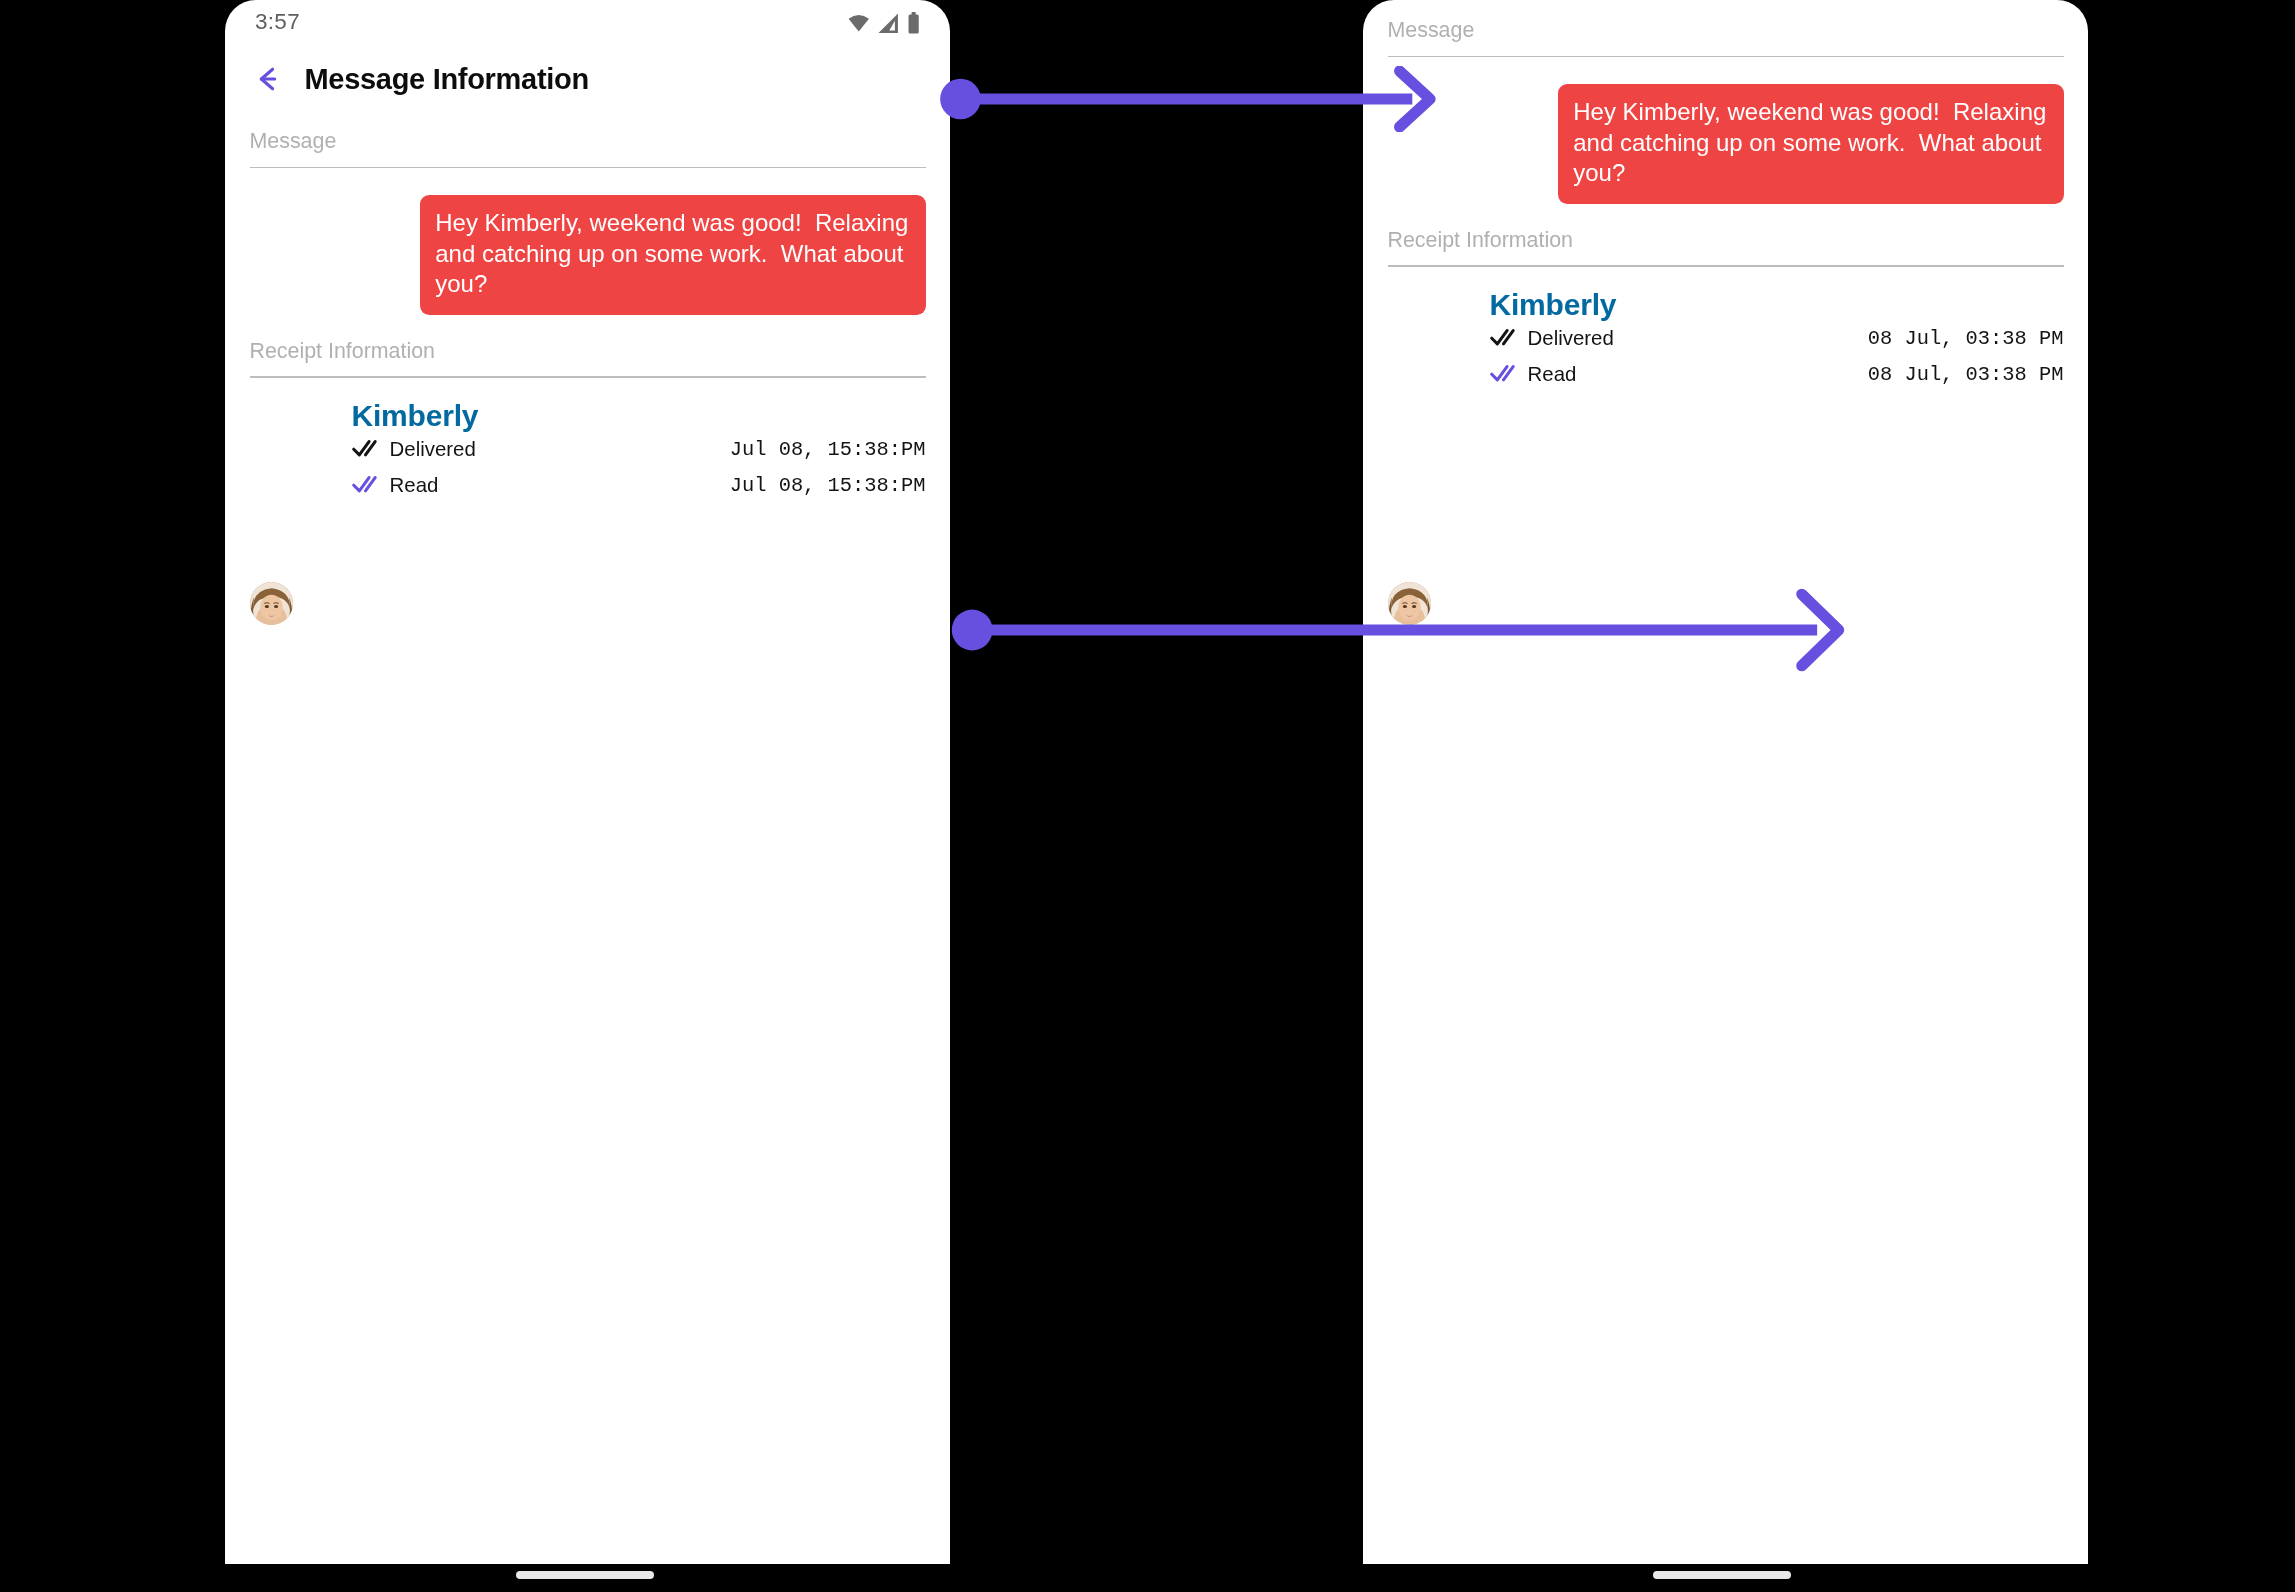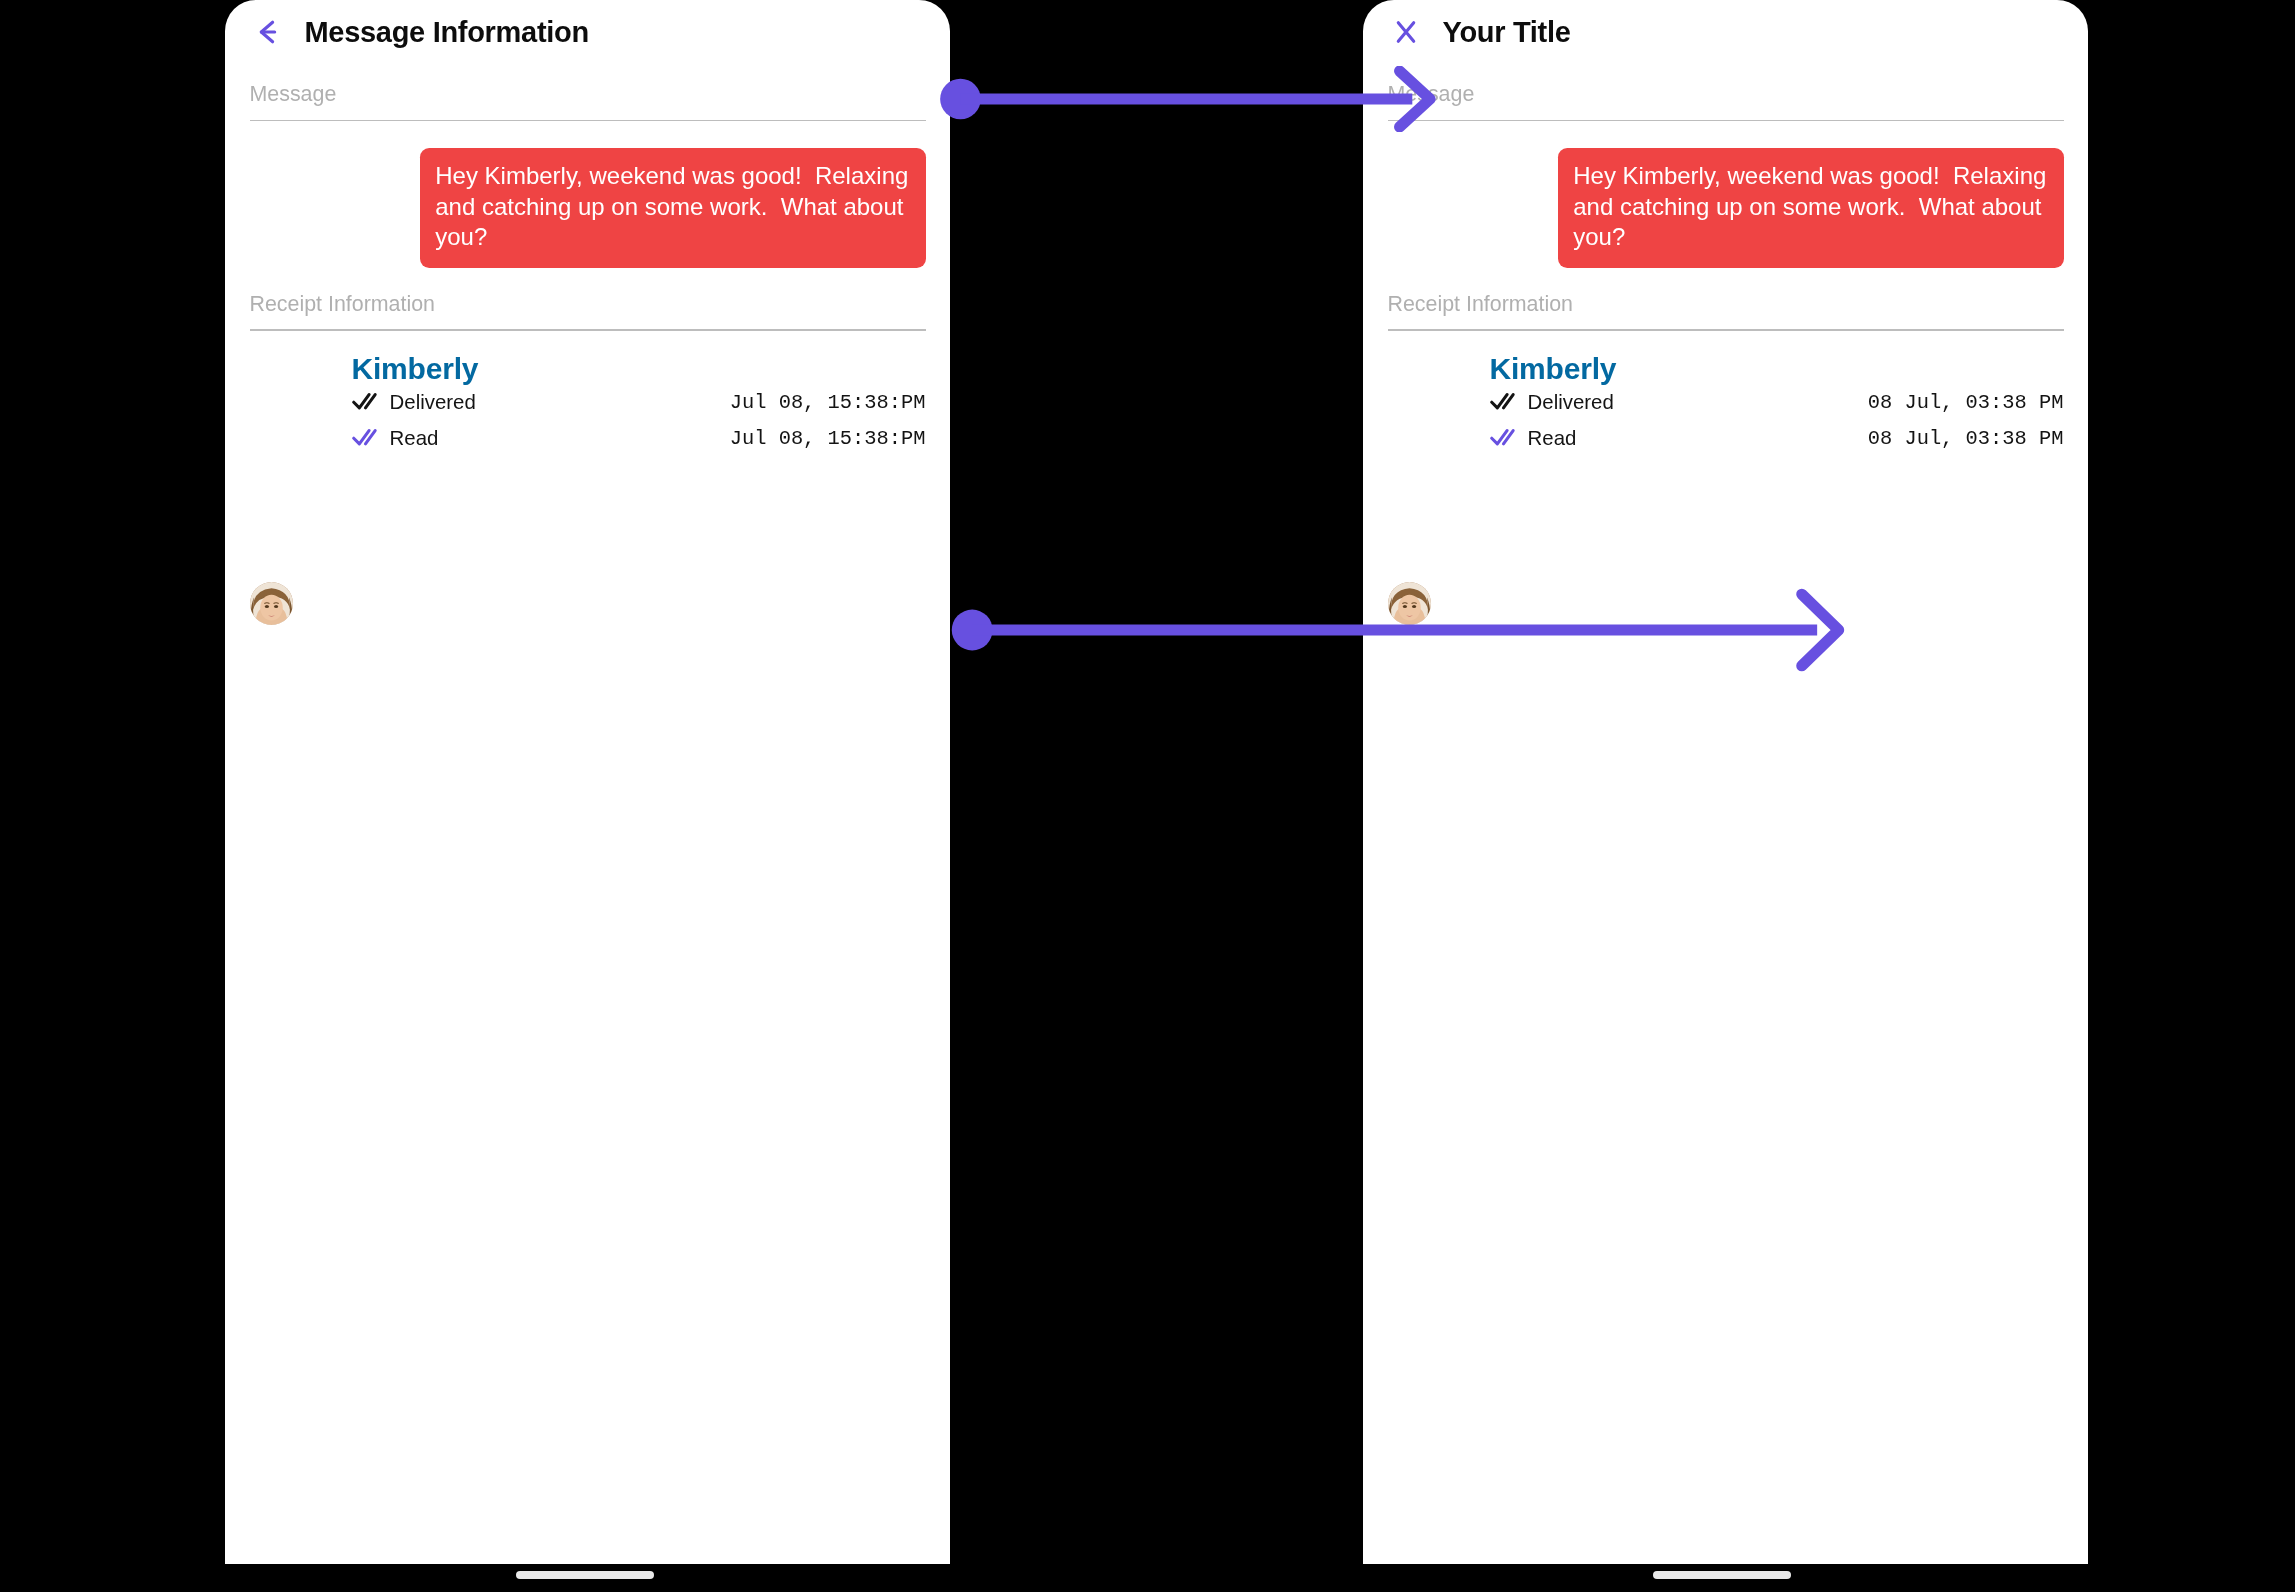--- a/index.html
+++ b/index.html
@@ -194,20 +194,42 @@
     pointer-events: none;
   }
   .ann-top    { left: 939px; top: 66px;  width: 510px; height: 66px; }
   .ann-bottom { left: 939px; top: 584px; width: 919px; height: 92px; }
 </style>
 </head>
 <body>
 
 <div class="phone left">
 
+  <div class="status-bar">
+    <div class="status-time">3:57</div>
+    <div class="status-icons">
+      <span class="ic-wifi">
+        <svg viewBox="0 0 46 46">
+            <path d="M3 15 Q23 1 43 15 L23 40 Z" fill="#6b6b6b"></path>
+          </svg>
+      </span>
+      <span class="ic-signal">
+        <svg viewBox="0 0 44 44">
+            <path d="M41 3 L41 41 L3 41 Z" fill="#6b6b6b"></path>
+            <path d="M35 17 L35 36 L24 36 Z" fill="#ffffff"></path>
+          </svg>
+      </span>
+      <span class="ic-battery">
+        <svg viewBox="0 0 26 44">
+            <rect x="9" y="0" width="8" height="6" fill="#6b6b6b"></rect>
+            <rect x="3" y="5" width="20" height="37" rx="3" fill="#6b6b6b"></rect>
+          </svg>
+      </span>
+    </div>
+  </div>
 
   <div class="app-bar">
     <span class="nav-icon">
       <svg width="36" height="36" viewBox="0 0 70 70">
           <path d="M44 16 L22 35 L44 54" stroke="#6750e0" stroke-width="6" fill="none" stroke-linecap="round" stroke-linejoin="round"></path>
           <path d="M22 35 L48 35" stroke="#6750e0" stroke-width="6" stroke-linecap="round"></path>
         </svg>
     </span>
     <span class="app-title">Message Information</span>
   </div>
@@ -271,28 +293,20 @@
         <path d="M35 64 Q42 69 49 64 Q42 72 35 64 Z" fill="#c4756b"></path>
       </g>
     </svg>
   </div>
 
 </div>
 
 <div class="phone right">
 
 
-  <div class="app-bar">
-    <span class="nav-icon">
-      <svg width="36" height="36" viewBox="0 0 70 70">
-          <path d="M20 17 L50 53 M50 17 L20 53" stroke="#6750e0" stroke-width="6" fill="none" stroke-linecap="round"></path>
-        </svg>
-    </span>
-    <span class="app-title">Your Title</span>
-  </div>
 
   <div class="section-label">Message</div>
   <div class="divider"></div>
 
   <div class="bubble-row">
     <div class="bubble">Hey Kimberly, weekend was good!  Relaxing and catching up on some work.  What about you?</div>
   </div>
 
   <div class="receipt-label-wrap">
     <div class="section-label">Receipt Information</div>

